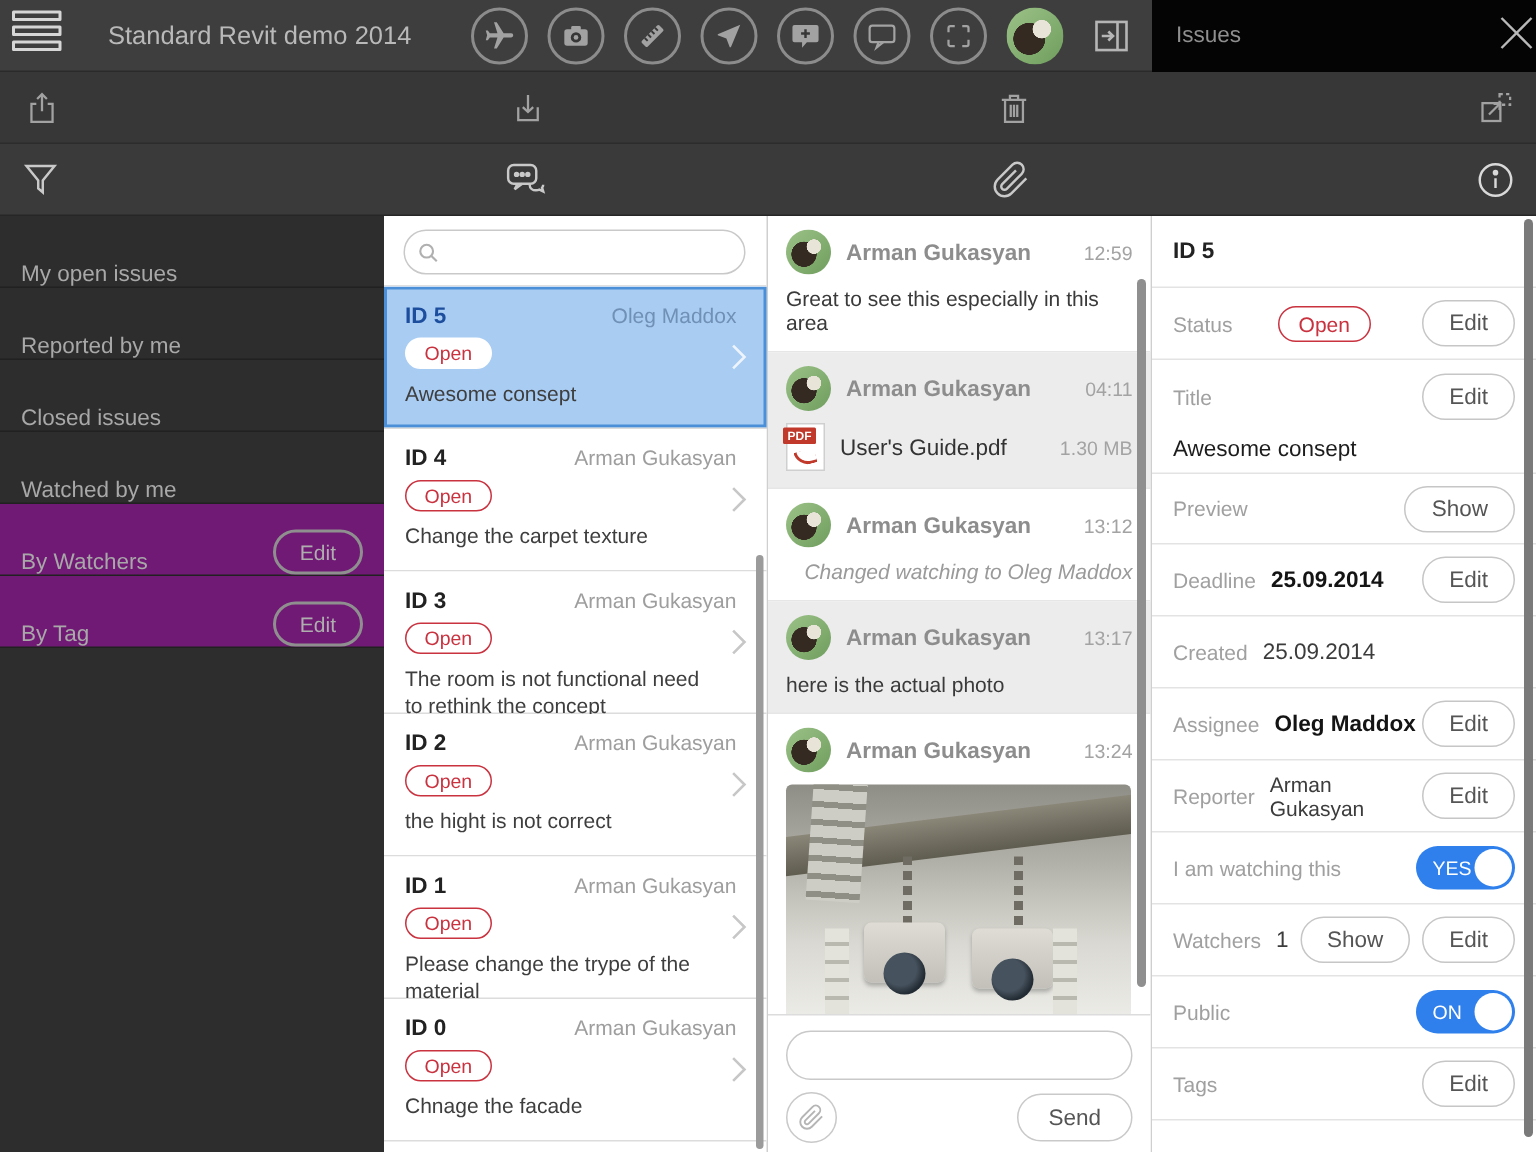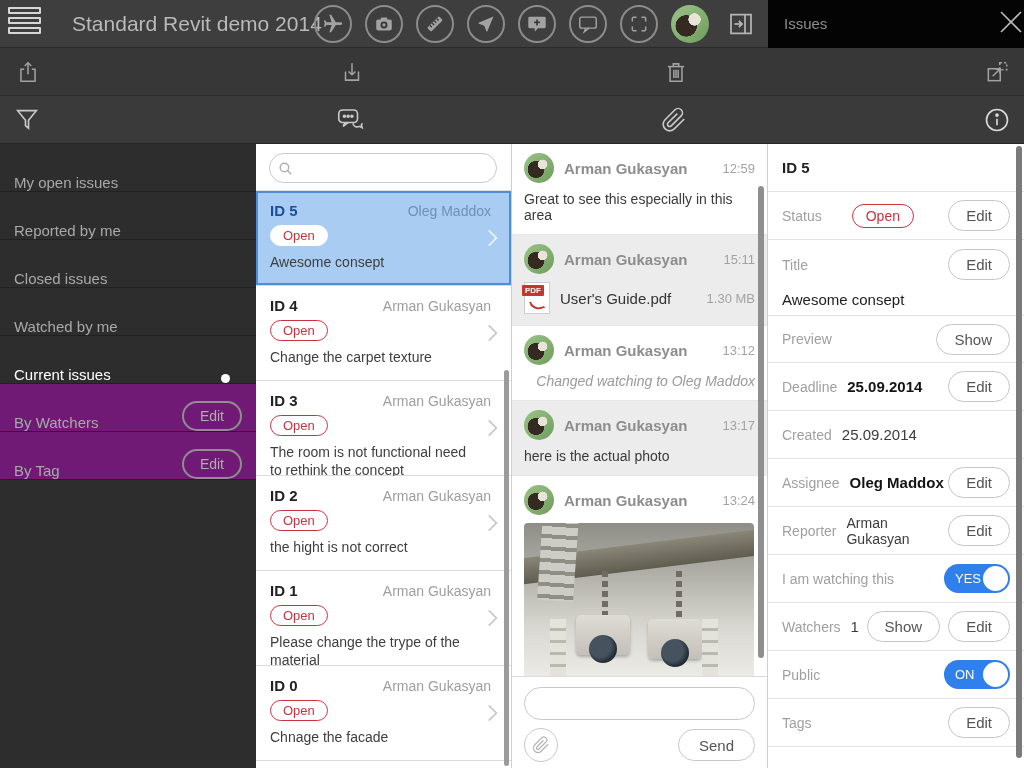--- a/index.html
+++ b/index.html
@@ -6,21 +6,21 @@
   .app{position:relative;width:1024px;height:768px;background:#fff;font-family:"Liberation Sans",sans-serif;overflow:hidden;}
   .app *{box-sizing:border-box;}
 
   
   .topbar{position:absolute;left:0;top:0;width:1024px;height:48px;background:#3e3e3e;border-bottom:1px solid #2a2a2a;}
   .toolbar2{position:absolute;left:0;top:48px;width:1024px;height:48px;background:#373737;border-bottom:1px solid #2c2c2c;}
   .toolbar3{position:absolute;left:0;top:96px;width:1024px;height:48px;background:#3a3a3a;border-bottom:1px solid #262626;}
 
   .hamburger{position:absolute;left:8px;top:7px;width:36px;height:34px;cursor:pointer;}
   .hamburger div{width:33px;height:7px;border:2px solid #d6d6d6;border-radius:1px;margin-bottom:3px;}
-  .tb-title{position:absolute;left:72px;top:0;height:48px;line-height:48px;color:#b9b9b9;font-size:21px;}
+  .tb-title{position:absolute;left:72px;top:0;height:48px;line-height:48px;color:#b9b9b9;font-size:17px;}
 
   .top-icons{position:absolute;left:314px;top:5px;display:flex;gap:13px;align-items:center;}
   .cicon{width:38px;height:38px;border:2px solid #8c8c8c;border-radius:50%;display:flex;align-items:center;justify-content:center;}
   .plain-icon{width:38px;height:38px;display:flex;align-items:center;justify-content:center;}
   .avatar-top{width:38px;height:38px;border-radius:50%;background:
       radial-gradient(circle at 62% 38%, #e8e4d8 0 18%, transparent 19%),
       radial-gradient(circle at 40% 55%, #352a22 0 34%, transparent 35%),
       linear-gradient(135deg,#9cc288,#6f9e5e);}
   .issues-head{position:absolute;left:768px;top:0;width:256px;height:48px;background:#040404;}
   .issues-head span{position:absolute;left:16px;top:0;height:48px;line-height:48px;color:#8f8f8f;font-size:15px;}
@@ -300,24 +300,20 @@
       </div>
     <div class="side-item">
         <span>Reported by me</span>
       </div>
     <div class="side-item">
         <span>Closed issues</span>
       </div>
     <div class="side-item">
         <span>Watched by me</span>
       </div>
-    <div class="side-item active">
-        <span>Current issues</span>
-        <span class="dot"></span>
-      </div>
     <div class="side-item lighter">
         <span>By Watchers</span>
         <button class="side-edit">Edit</button>
       </div>
     <div class="side-item lighter">
         <span>By Tag</span>
         <button class="side-edit">Edit</button>
       </div>
   </div>
 
@@ -428,21 +424,21 @@
           <span class="mname">Arman Gukasyan</span>
           <span class="mtime">12:59</span>
         </div>
         <div class="mtext">Great to see this especially in this area</div>
       </div>
 
       <div class="msg gray">
         <div class="msg-head">
           <div class="avatar"></div>
           <span class="mname">Arman Gukasyan</span>
-          <span class="mtime">15:11</span>
+          <span class="mtime">04:11</span>
         </div>
         <div class="filerow">
           <div class="pdficon">
               <span class="band">PDF</span>
               <span class="squig"></span>
             </div>
           <span class="fname">User's Guide.pdf</span>
           <span class="fsize">1.30 MB</span>
         </div>
       </div>

